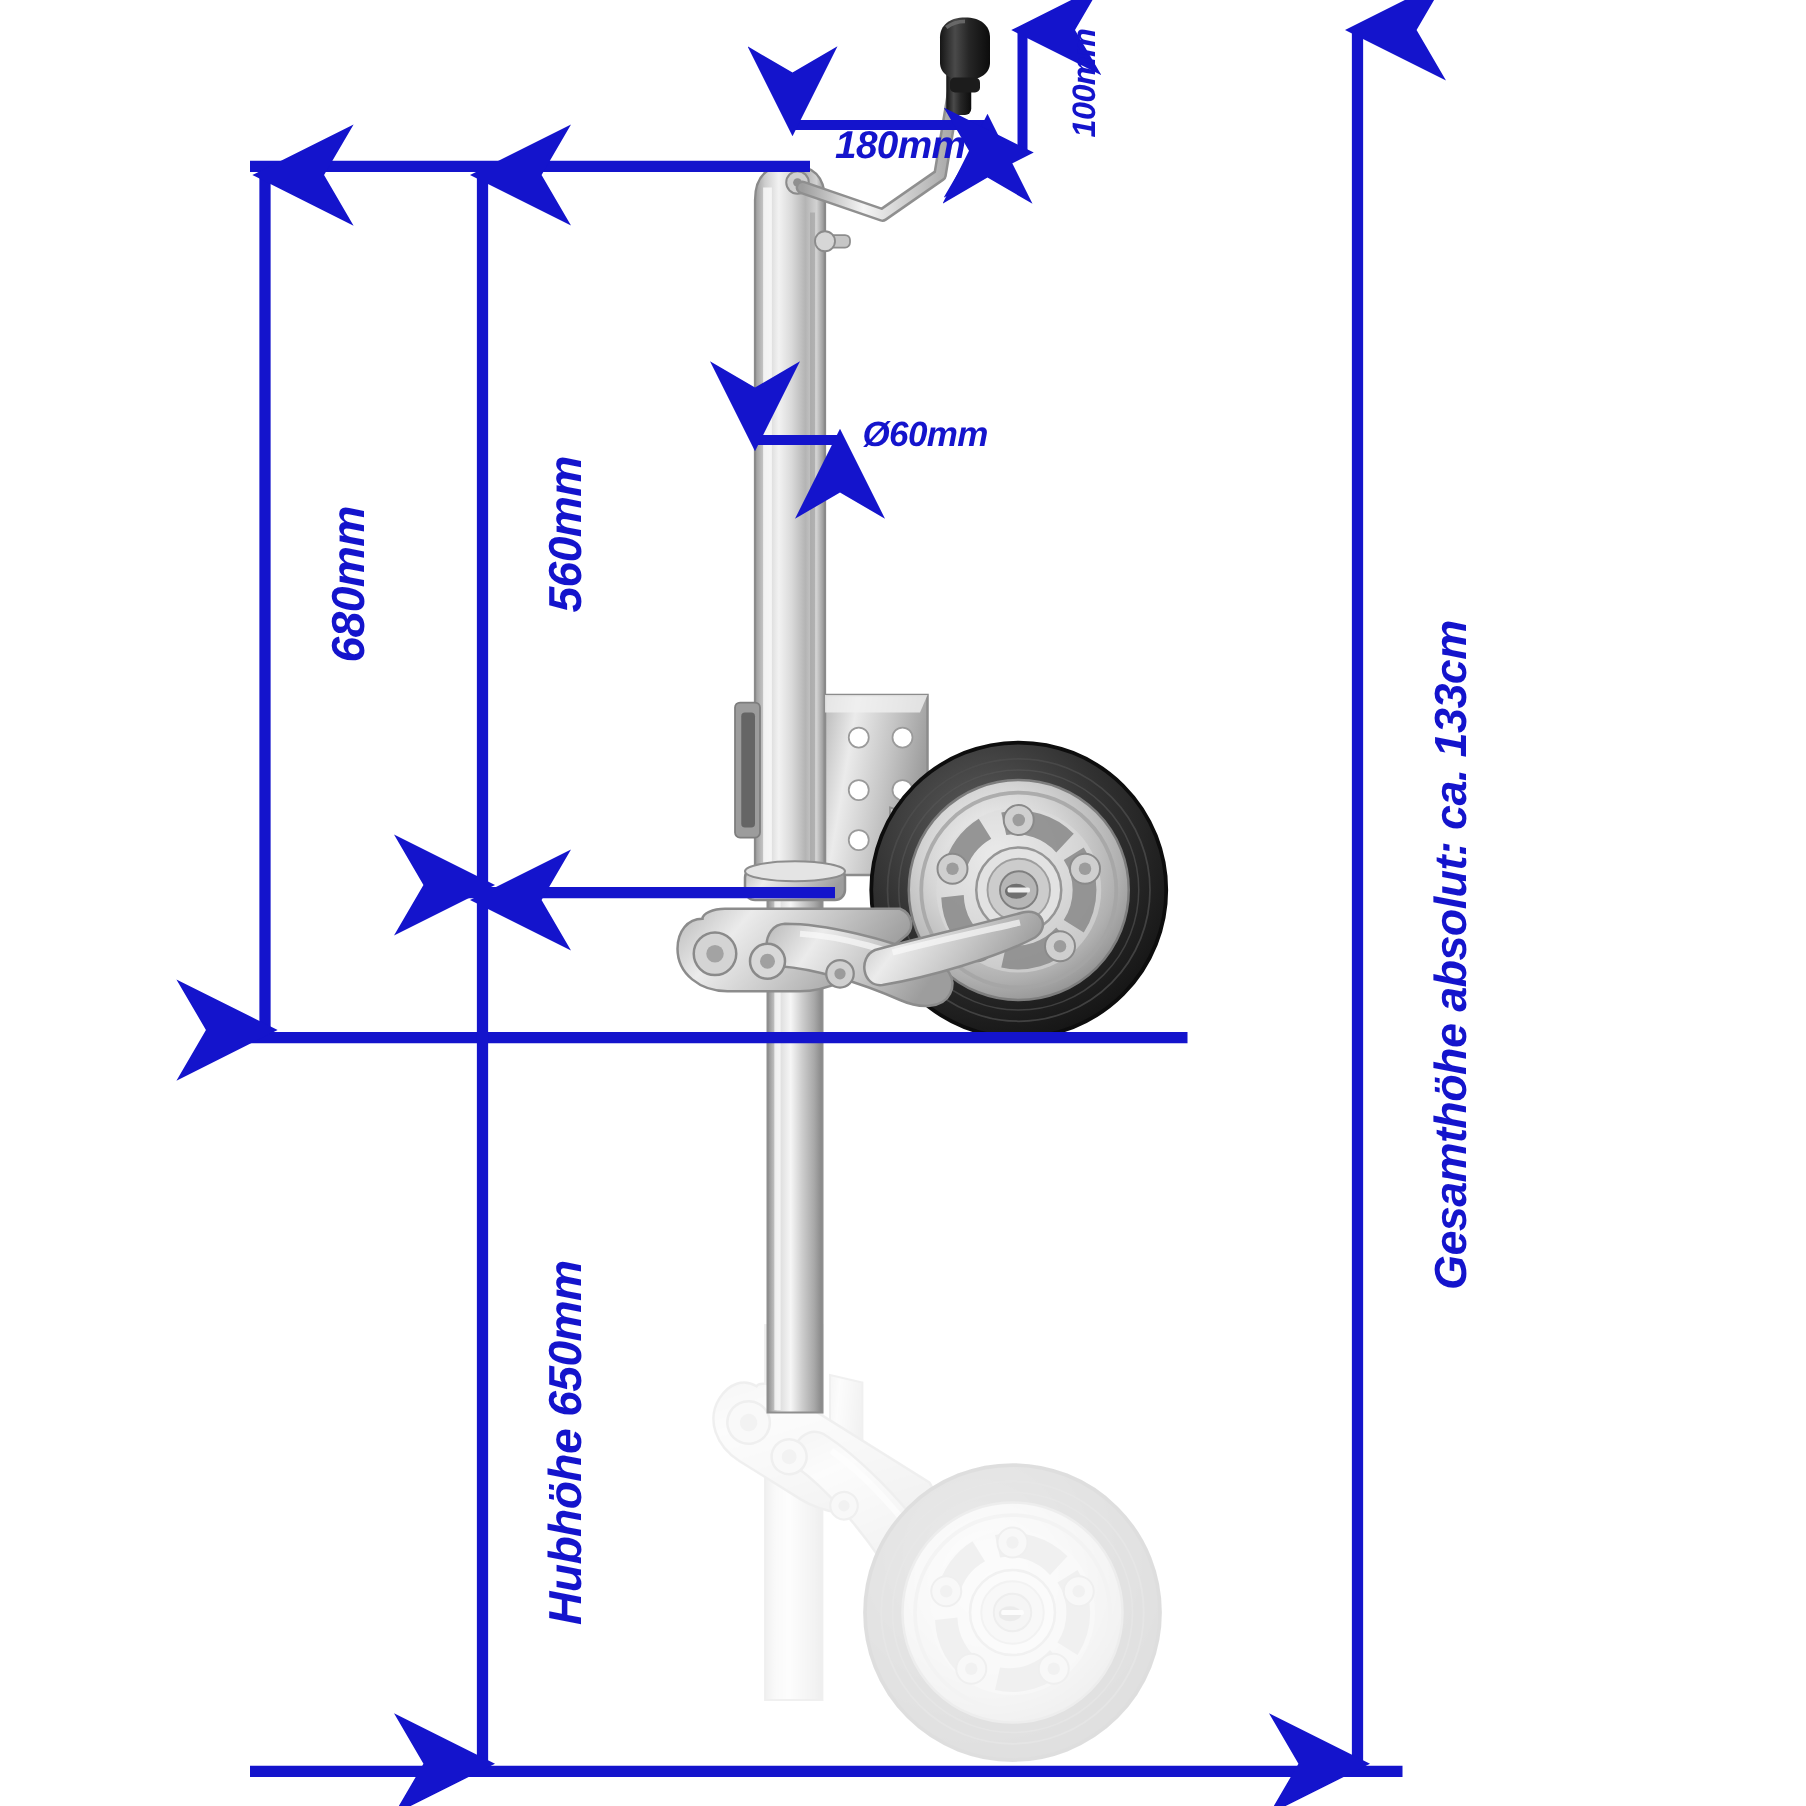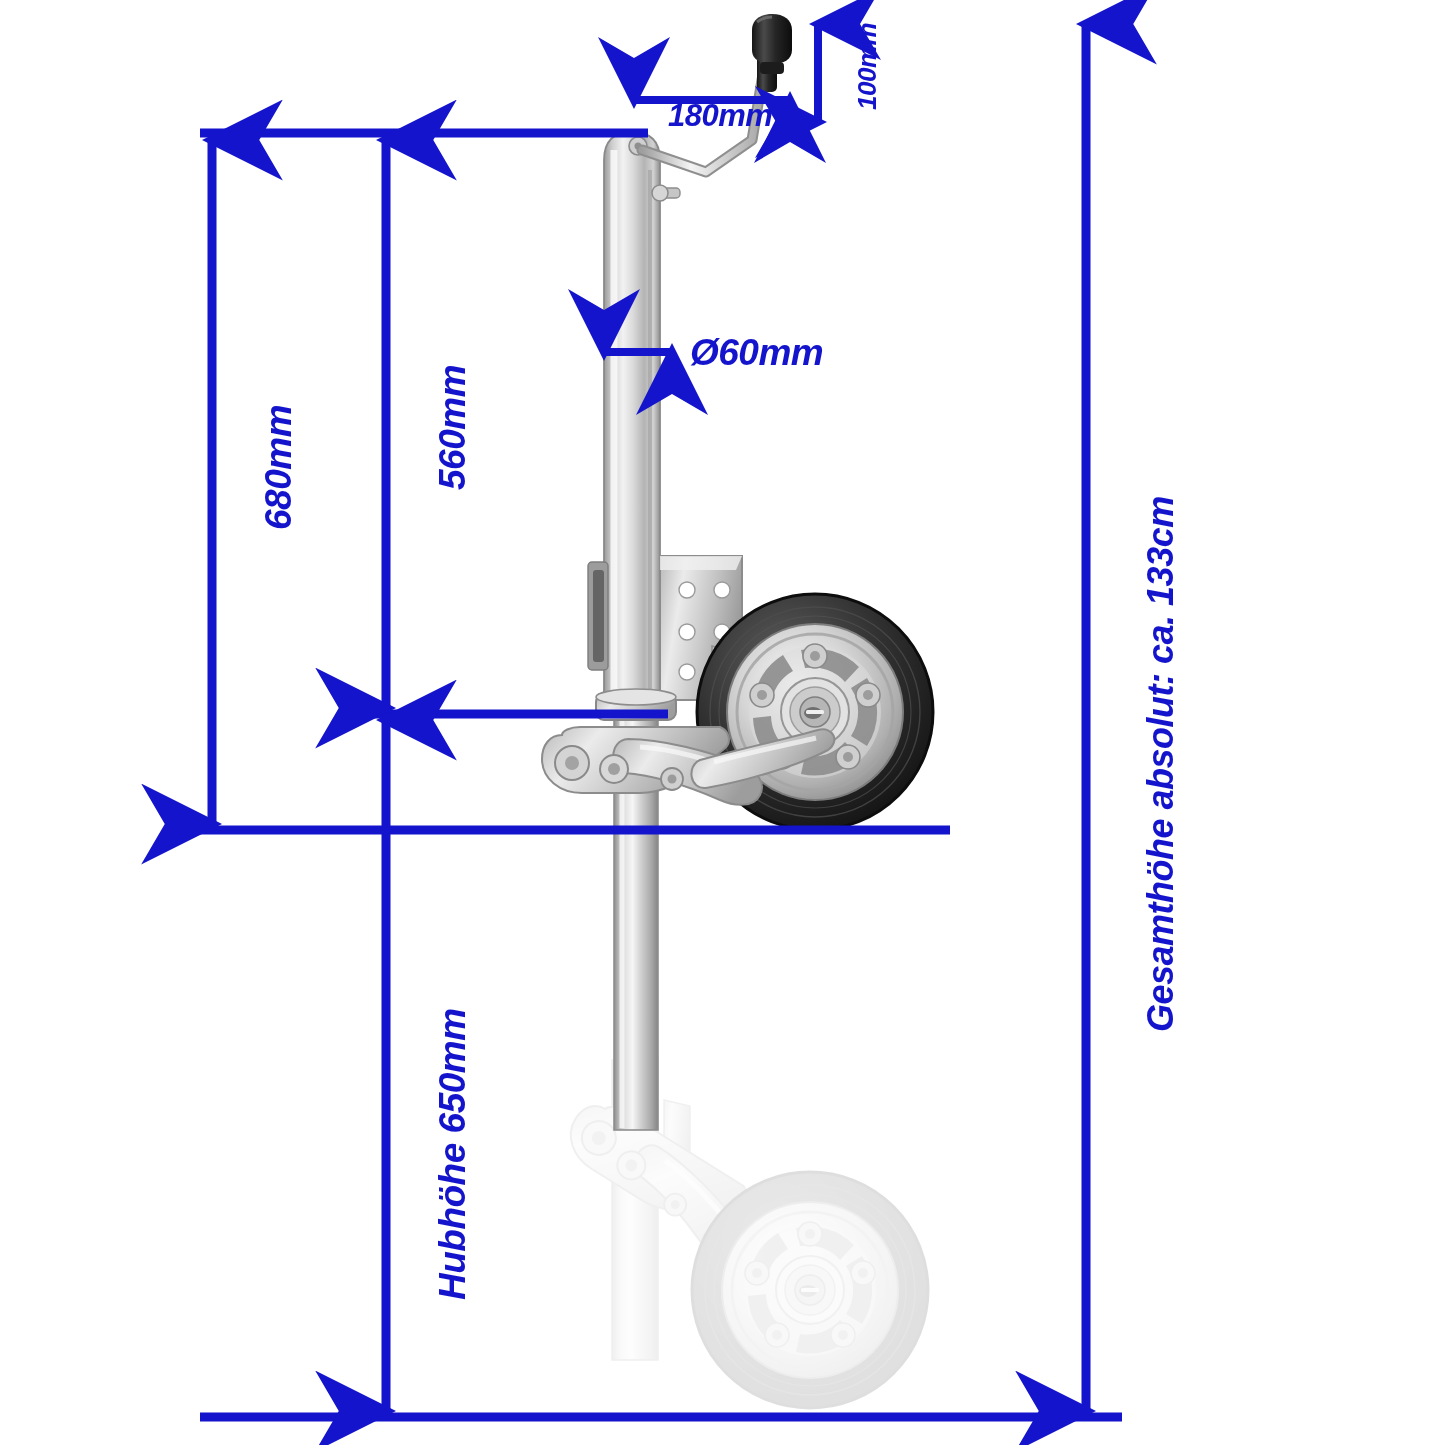--- a/index.html
+++ b/index.html
@@ -267,21 +267,21 @@
       <line x1="818" y1="24" x2="818" y2="122" marker-start="url(#arrUp)" marker-end="url(#arrDn)" stroke-width="8"></line>
 
       <line x1="604" y1="352" x2="672" y2="352" marker-start="url(#arrUp)" marker-end="url(#arrDn)" stroke-width="8"></line>
     </g>
   </svg>
 
   <div class="dimlabel" style="left:668px; top:98px; font-size:31px;">180mm</div>
 
   <div class="dimlabel vlabel" style="left:852px; top:110px; font-size:26px; transform:rotate(-90deg);">100mm</div>
 
-  <div class="dimlabel" style="left:690px; top:332px; font-size:37px;">Ø60mm</div>
+  <div class="dimlabel" style="left:690px; top:332px; font-size:28px;">Ø60mm</div>
 
   <div class="dimlabel vlabel" style="left:258px; top:530px; font-size:37px; transform:rotate(-90deg);">680mm</div>
 
   <div class="dimlabel vlabel" style="left:432px; top:490px; font-size:37px; transform:rotate(-90deg);">560mm</div>
 
   <div class="dimlabel vlabel" style="left:432px; top:1300px; font-size:37px; transform:rotate(-90deg);">Hubhöhe 650mm</div>
 
   <div class="dimlabel vlabel" style="left:1140px; top:1032px; font-size:36px; transform:rotate(-90deg);">Gesamthöhe absolut: ca. 133cm</div>
 
 </div>

